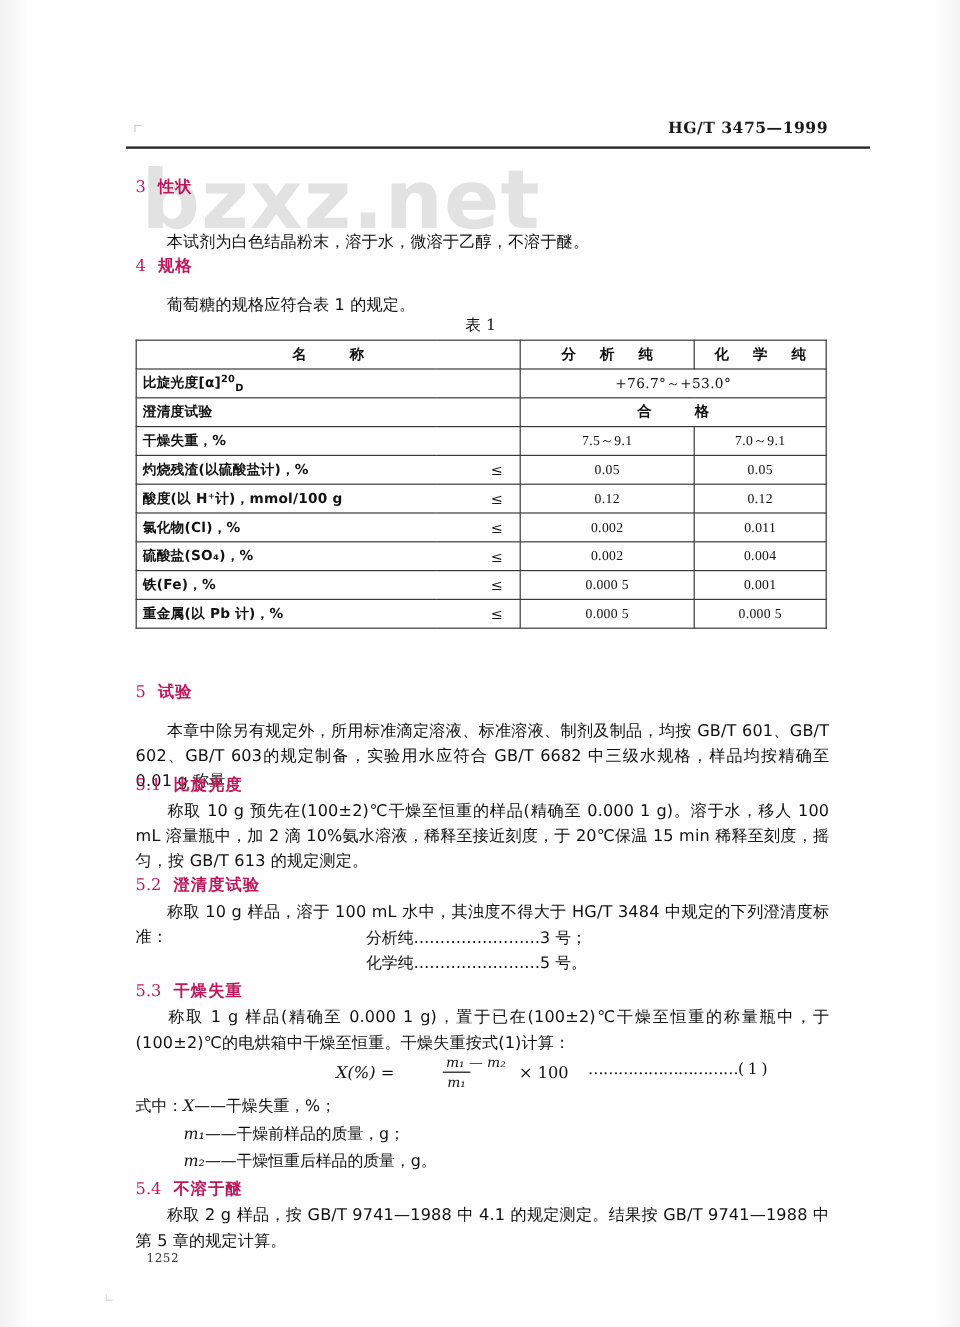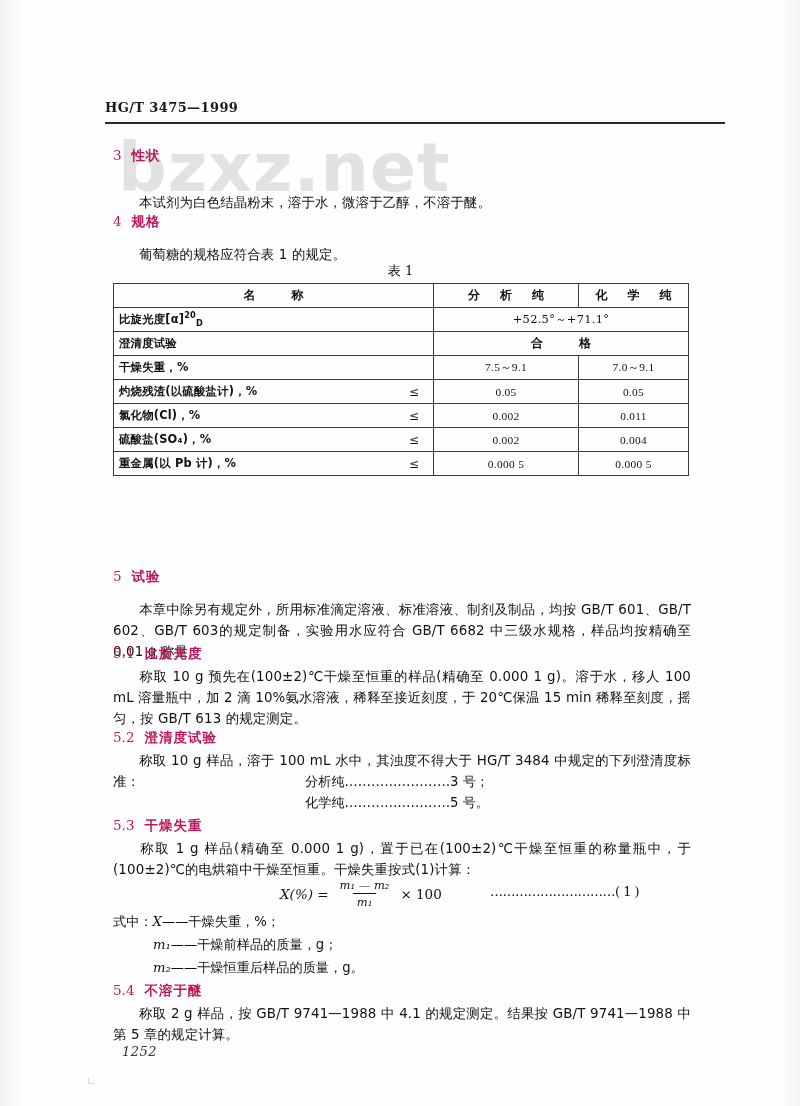--- a/index.html
+++ b/index.html
@@ -52,21 +52,21 @@
     position: relative;
     z-index: 2;
   }
 
   
   .runhead {
     position: absolute;
     left: 105px;
     top: 100px;
     width: 585px;
-    text-align: left;
+    text-align: right;
     font-family: "DejaVu Serif", "Liberation Serif", serif;
     font-weight: bold;
     font-size: 13px;
     letter-spacing: 0.4px;
     color: #1a1a1a;
   }
   .head-rule {
     position: absolute;
     left: 105px;
     top: 122px;
@@ -200,21 +200,21 @@
     gap: 4px;
   }
   .frac {
     display: inline-flex;
     flex-direction: column;
     align-items: center;
     vertical-align: middle;
     margin: 0 3px;
     font-size: 11.5px;
   }
-  .frac .nu { padding: 0 4px 1px 4px; }
+  .frac .nu { padding: 0 4px 1px 4px; margin-left: 32px; }
   .frac .de { padding: 1px 4px 0 4px; border-top: 1.2px solid #111; }
   .eqno {
     position: absolute;
     left: 490px;
     top: 884px;
     font-family: "DejaVu Serif", "Liberation Serif", serif;
     font-size: 13px;
     letter-spacing: -0.5px;
     white-space: nowrap;
   }
@@ -229,24 +229,23 @@
   .whereline .sym {
     font-family: "DejaVu Serif", "Liberation Serif", serif;
     font-style: italic;
   }
 
   .pageno {
     position: absolute;
     left: 122px;
     top: 1044px;
     font-family: "DejaVu Serif", "Liberation Serif", serif;
-    font-size: 13px;
+    font-size: 10px;
     color: #333;
     letter-spacing: 0.5px;
-    font-style: italic;
   }
   .footmark {
     position: absolute;
     left: 88px;
     top: 1078px;
     width: 5px; height: 5px;
     border-left: 1px solid #d8d8d8;
     border-bottom: 1px solid #d8d8d8;
   }
 </style>
@@ -291,21 +290,21 @@
       <tbody>
         <tr>
           <td class="hdr" colspan="2">名　　称</td>
           <td class="hdr">分　析　纯</td>
           <td class="hdr">化　学　纯</td>
         </tr>
 
         <tr>
           <td class="nm"><span>比旋光度[α]</span><sup>20</sup><sub>D</sub></td>
           <td class="op"></td>
-          <td class="span2 plain" colspan="2">+52.5°～+71.1°</td>
+          <td class="span2 plain" colspan="2">+76.7°～+53.0°</td>
         </tr>
 
         <tr>
           <td class="nm">澄清度试验</td>
           <td class="op"></td>
           <td class="span2" colspan="2">合　　格</td>
         </tr>
 
         <tr>
           <td class="nm">干燥失重，%</td>
@@ -314,35 +313,47 @@
           <td class="val">7.0～9.1</td>
         </tr>
 
         <tr>
           <td class="nm">灼烧残渣(以硫酸盐计)，%</td>
           <td class="op">≤</td>
           <td class="val">0.05</td>
           <td class="val">0.05</td>
         </tr>
 
+        <tr>
+          <td class="nm">酸度(以 H⁺计)，mmol/100 g</td>
+          <td class="op">≤</td>
+          <td class="val">0.12</td>
+          <td class="val">0.12</td>
+        </tr>
 
         <tr>
           <td class="nm">氯化物(Cl)，%</td>
           <td class="op">≤</td>
           <td class="val">0.002</td>
           <td class="val">0.011</td>
         </tr>
 
         <tr>
           <td class="nm">硫酸盐(SO₄)，%</td>
           <td class="op">≤</td>
           <td class="val">0.002</td>
           <td class="val">0.004</td>
         </tr>
 
+        <tr>
+          <td class="nm">铁(Fe)，%</td>
+          <td class="op">≤</td>
+          <td class="val">0.000 5</td>
+          <td class="val">0.001</td>
+        </tr>
 
         <tr>
           <td class="nm">重金属(以 Pb 计)，%</td>
           <td class="op">≤</td>
           <td class="val">0.000 5</td>
           <td class="val">0.000 5</td>
         </tr>
 
       </tbody>
     </table>

